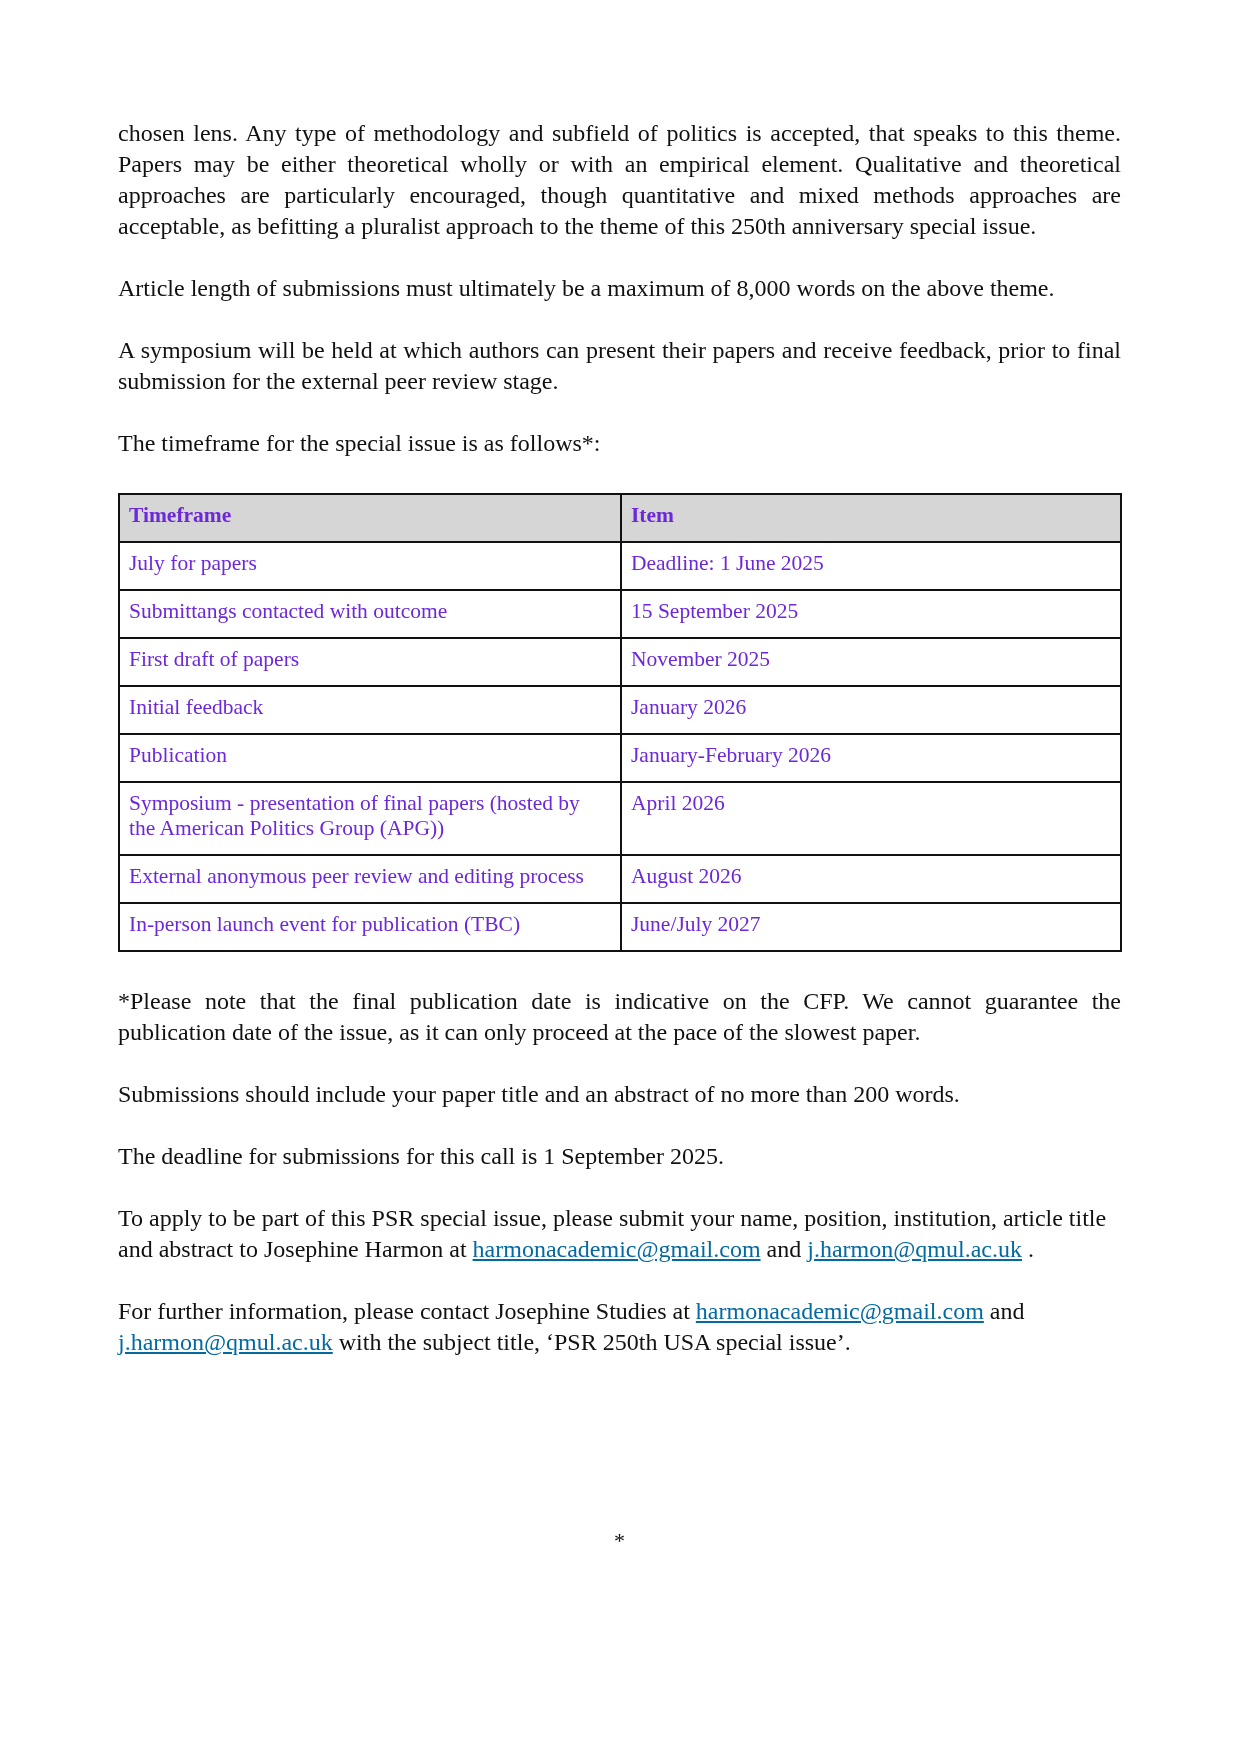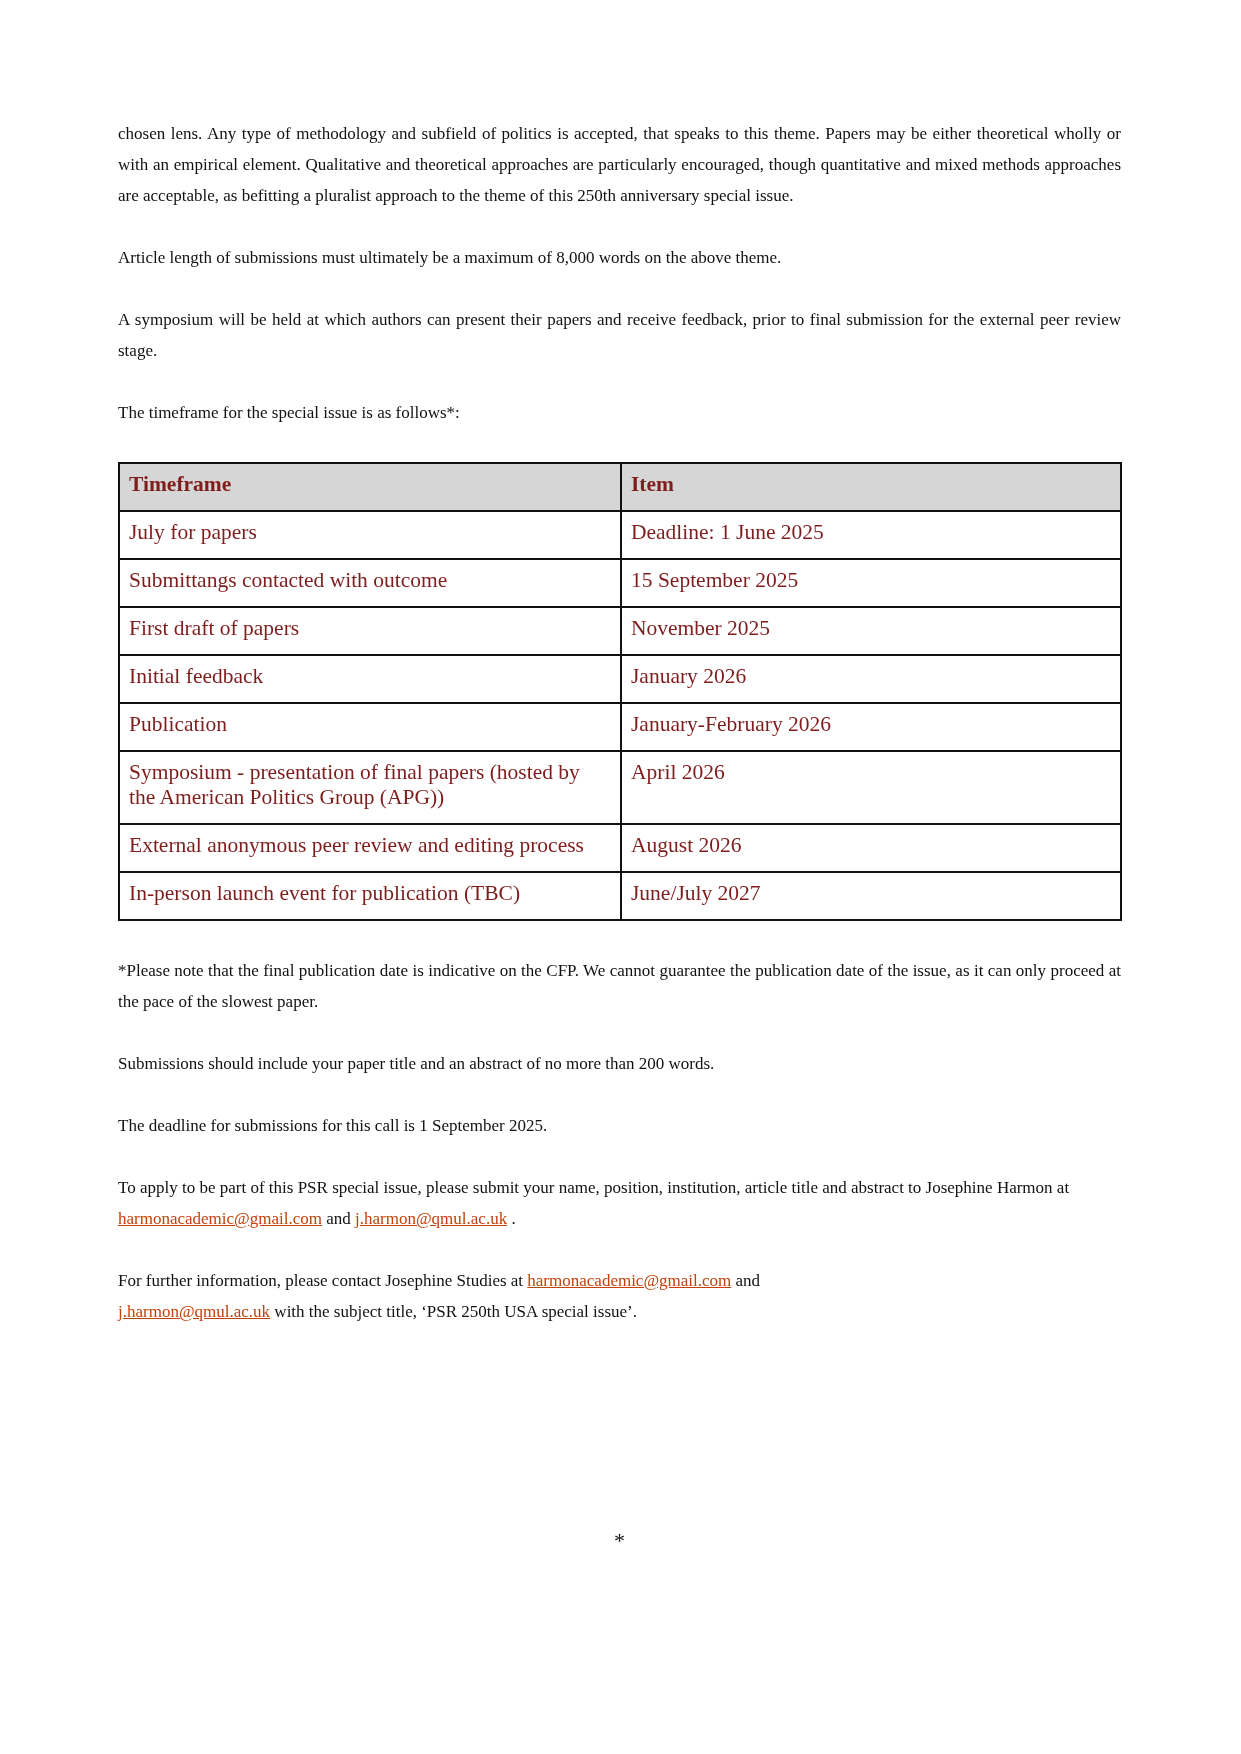--- a/index.html
+++ b/index.html
@@ -1,25 +1,25 @@
 <!DOCTYPE html>
 <html><head>
 <meta charset="utf-8">
 <style>
   html, body { margin: 0; padding: 0; background: #ffffff; }
   body { width: 1241px; height: 1754px; position: relative; overflow: hidden;
          font-family: "Liberation Serif", "DejaVu Serif", serif; color: #111; }
   .page { position: absolute; left: 118px; top: 118px; width: 1003px; }
-  p { margin: 0; font-size: 17px; line-height: 31px; }
+  p { margin: 0; font-size: 24px; line-height: 31px; }
   .justify { text-align: justify; text-align-last: left; }
   .gap { margin-bottom: 31px; }
-  .link { color: #c2410c; text-decoration: underline; text-align: center; }
+  .link { color: #0369a1; text-decoration: underline; text-align: center; }
   table { border-collapse: collapse; width: 1004px; margin-top: 34px; margin-bottom: 34px; }
   td, th { border: 2px solid #111; font-size: 21.5px; line-height: 25px; vertical-align: top;
-           padding: 8px 9px 13px 9px; text-align: left; color: #7f1d1d; }
+           padding: 8px 9px 13px 9px; text-align: left; color: #6d28d9; }
   th { background: #d6d6d6; font-weight: bold; height: 25px; }
   td.col1, th.col1 { width: 482px; }
   td { height: 23px; }
   .star { position: absolute; left: 614px; top: 1528px; font-size: 22px; }
 </style>
 </head>
 <body>
 
 <div class="page">
   <p class="justify gap">chosen lens. Any type of methodology and subfield of politics is accepted, that speaks to this theme. Papers may be either theoretical wholly or with an empirical element. Qualitative and theoretical approaches are particularly encouraged, though quantitative and mixed methods approaches are acceptable, as befitting a pluralist approach to the theme of this 250th anniversary special issue.</p>

